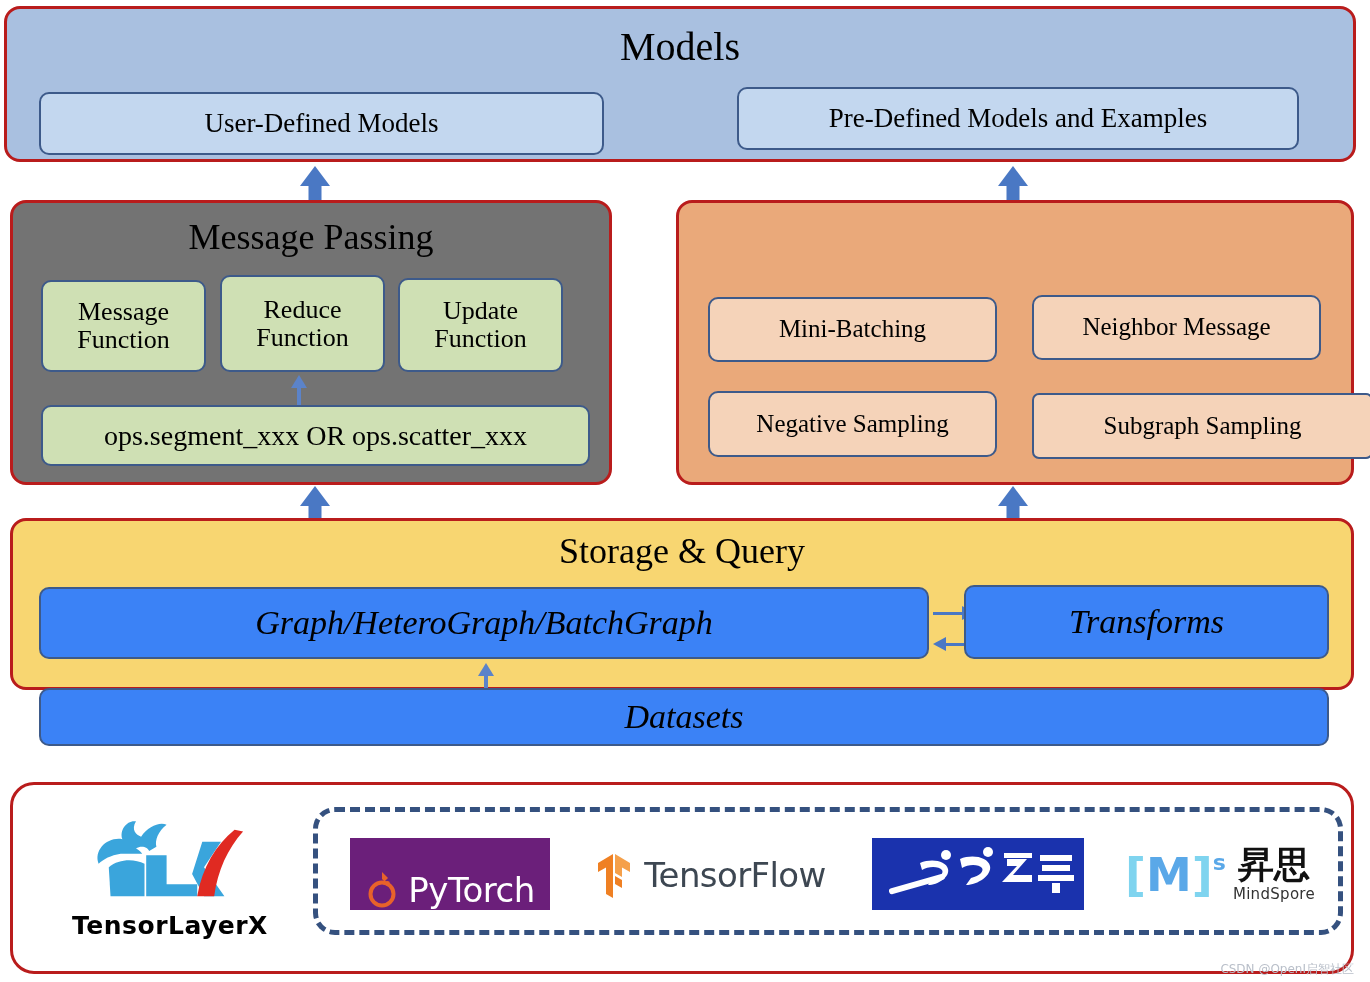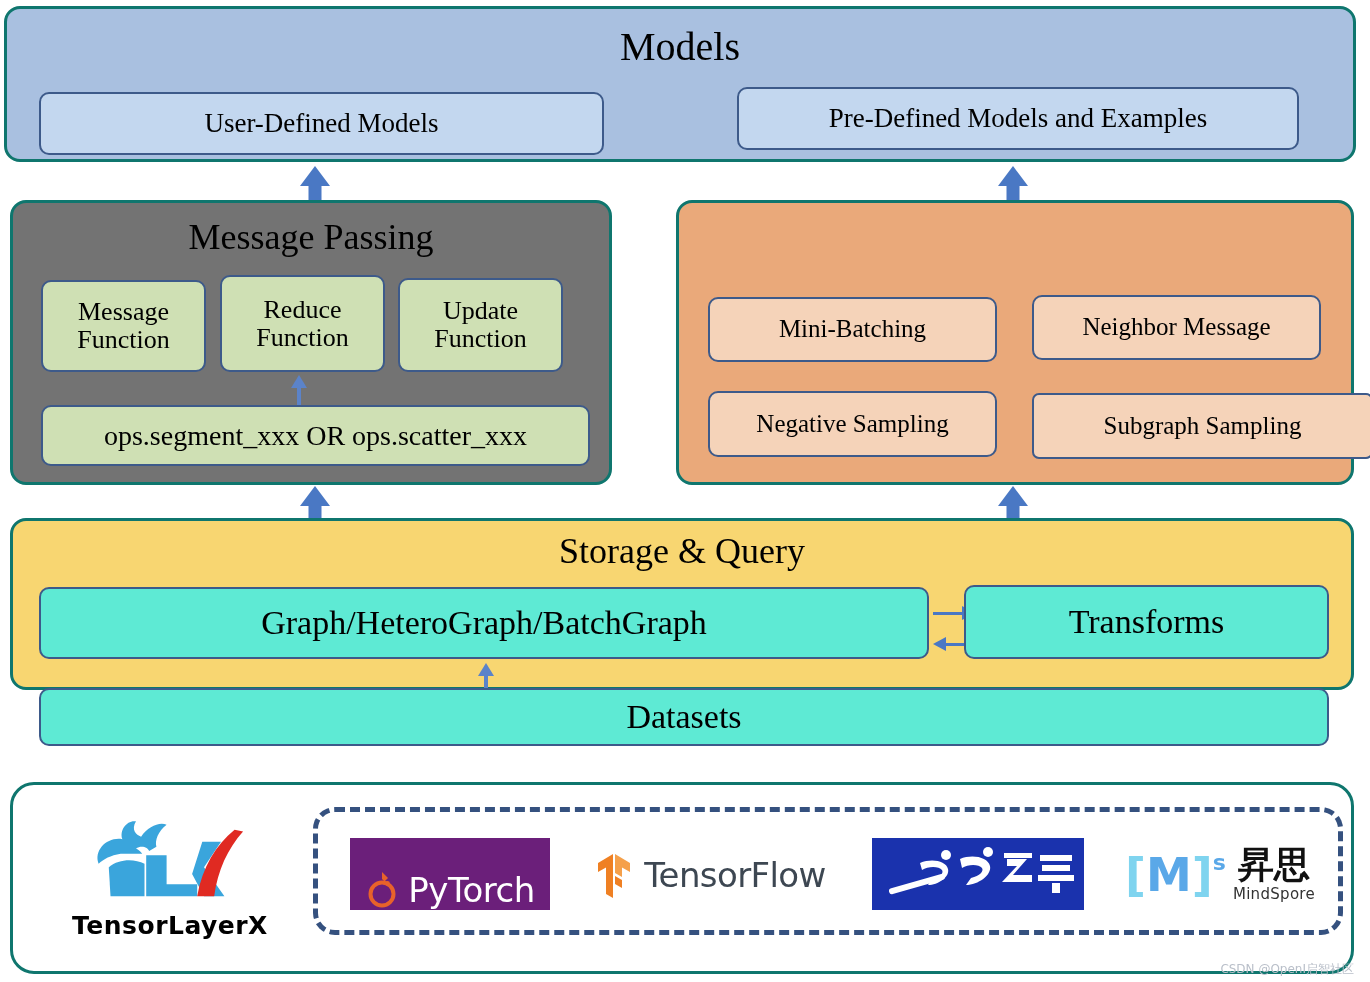--- a/index.html
+++ b/index.html
@@ -7,21 +7,21 @@
     margin: 0; padding: 0;
     width: 1370px; height: 982px;
     background: #ffffff;
     font-family: "Liberation Serif", "DejaVu Serif", serif;
     overflow: hidden;
   }
   #root { position: relative; width: 1370px; height: 982px; }
 
   .panel {
     position: absolute;
-    border: 3px solid #0f766e;
+    border: 3px solid #b91c1c;
     border-radius: 16px;
     padding-left: 8px;
   }
   .panel-title {
     position: absolute;
     left: 0; right: 0;
     text-align: center;
     color: #000;
     font-weight: normal;
     line-height: 1;
@@ -49,21 +49,21 @@
   #mp .subbox { background: #cfe0b4; }
 
   
   #sampling { left: 676px; top: 200px; width: 678px; height: 285px; background: #eaa97a; }
   #sampling .panel-title { top: 20px; font-size: 36px; }
   #sampling .subbox { background: #f5d3b9; }
 
   
   #storage { left: 10px; top: 518px; width: 1344px; height: 172px; background: #f8d671; }
   #storage .panel-title { top: 12px; font-size: 36px; }
-  #storage .subbox { background: #5eead4; }
+  #storage .subbox { background: #3b82f6; font-style: italic; }
 
   
   #backends {
     left: 10px; top: 782px; width: 1344px; height: 192px;
     background: #ffffff; border-radius: 24px;
   }
   #dashgroup {
     position: absolute;
     left: 300px; top: 22px; width: 1030px; height: 128px;
     border: 5px dashed #35517f;

